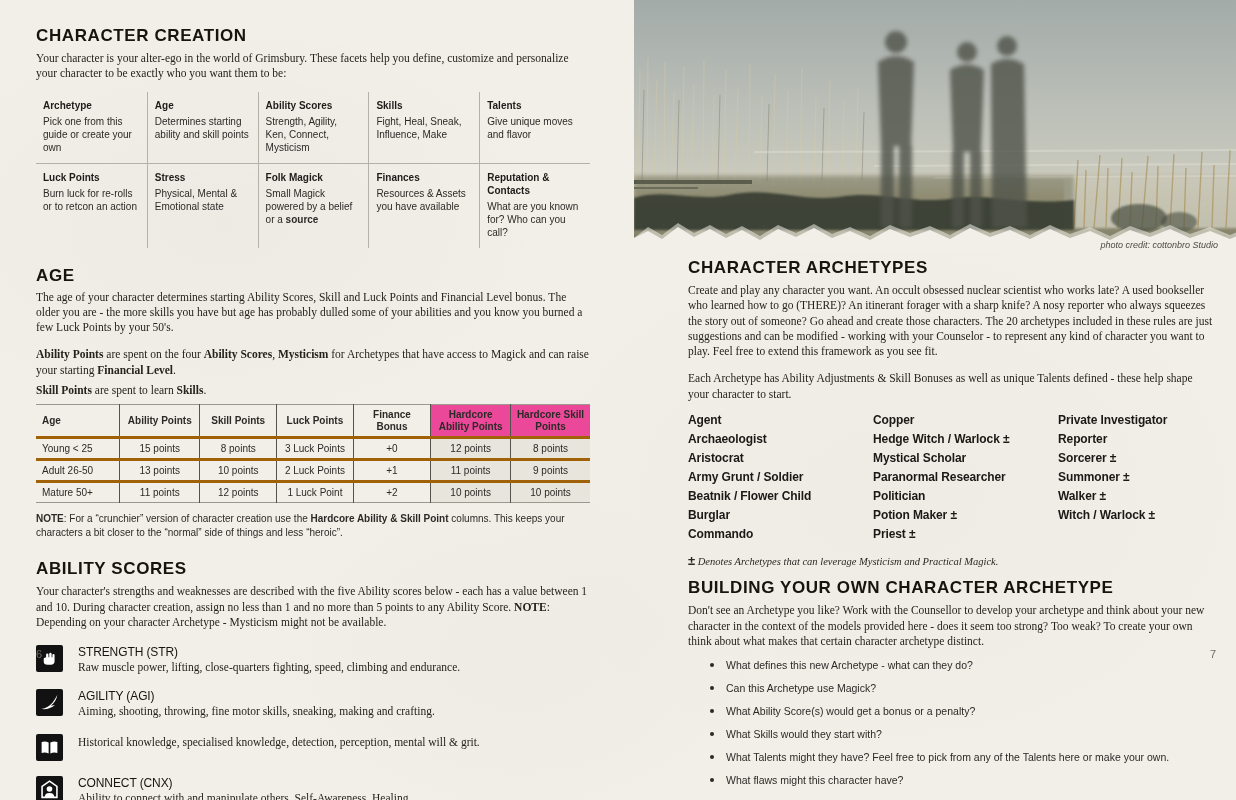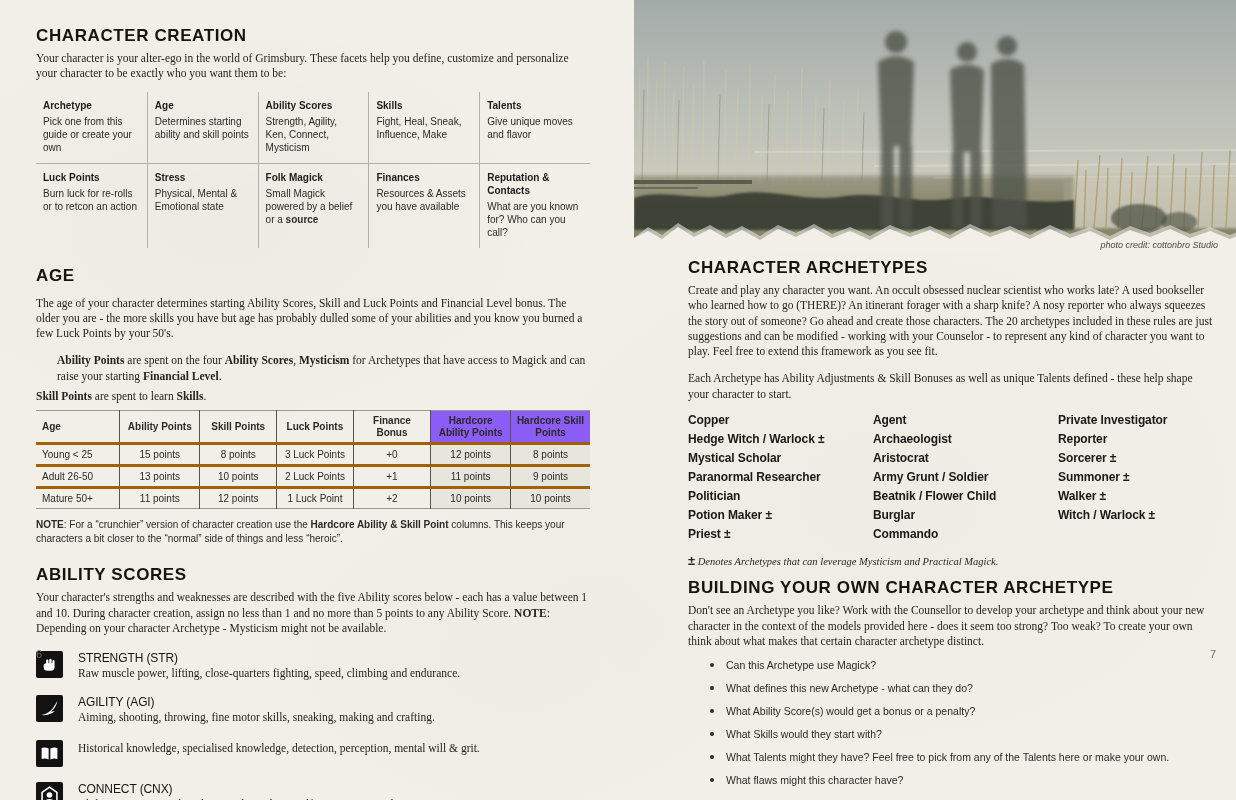--- a/index.html
+++ b/index.html
@@ -26,21 +26,21 @@
   .facet-cell.first{border-left:none;}
   .facet-cell.row2{border-top:1px solid #b3b1aa;}
   .facet-name{font-weight:700;margin-bottom:3px;color:#1e1c19;}
   
   table.age{border-collapse:collapse;margin-top:6px;font-family:"Liberation Sans", sans-serif;
     font-size:10px;color:#2c2a27;border-top:1px solid #9a988f;border-bottom:1px solid #9a988f;}
   table.age th, table.age td{border-left:1px solid #55534d;padding:4px 4px;text-align:center;}
   table.age th{font-weight:700;line-height:1.15;border-bottom:1px solid #55534d;}
   table.age td{border-top:3px solid #a16207;}
   table.age .c0{border-left:none;text-align:left;padding-left:6px;}
-  table.age th.hard{background:#8b5cf6;}
+  table.age th.hard{background:#ec4899;}
   table.age td.hard{background:#e7e5dc;}
   
   .ability-row{display:flex;align-items:flex-start;margin-top:15px;}
   .ab-icon{width:27px;height:27px;background:#121212;border-radius:2px;flex:0 0 27px;
     display:flex;align-items:center;justify-content:center;}
   .ab-icon svg{width:21px;height:21px;display:block;}
   .ab-text{margin-left:15px;}
   .ab-name{font-family:"Liberation Sans", sans-serif;font-weight:400;font-size:12px;
     letter-spacing:-.1px;color:#171411;}
   .ab-desc{font-size:11.5px;line-height:1.25;margin-top:1px;color:#26231f;}
@@ -109,22 +109,22 @@
       <div class="facet-name">Finances</div>
       <div class="facet-desc">Resources &amp; Assets you have available</div>
     </div>
     <div class="facet-cell row2">
       <div class="facet-name">Reputation &amp; Contacts</div>
       <div class="facet-desc">What are you known for? Who can you call?</div>
     </div>
   </div>
 
   <h1 class="display" style="margin-top:18px;">AGE</h1>
-  <p class="body" style="margin-top:10px;">The age of your character determines starting Ability Scores, Skill and Luck Points and Financial Level bonus. The older you are - the more skills you have but age has probably dulled some of your abilities and you know you burned a few Luck Points by your 50's.</p>
-  <p class="body" style="margin-top:12px;margin-left:21px;"><span class="b">Ability Points</span><span> are spent on the four </span><span class="b">Ability Scores</span><span>, </span><span class="b">Mysticism</span><span> for Archetypes that have access to Magick and can raise your starting </span><span class="b">Financial Level</span><span>.</span></p>
+  <p class="body" style="margin-top:4px;">The age of your character determines starting Ability Scores, Skill and Luck Points and Financial Level bonus. The older you are - the more skills you have but age has probably dulled some of your abilities and you know you burned a few Luck Points by your 50's.</p>
+  <p class="body" style="margin-top:12px;"><span class="b">Ability Points</span><span> are spent on the four </span><span class="b">Ability Scores</span><span>, </span><span class="b">Mysticism</span><span> for Archetypes that have access to Magick and can raise your starting </span><span class="b">Financial Level</span><span>.</span></p>
   <p class="body"><span class="b">Skill Points</span><span> are spent to learn </span><span class="b">Skills</span><span>.</span></p>
 
   <table class="age">
     <thead>
       <tr>
         <th class="c0" style="width:78px;">Age</th>
         <th style="width:76px;">Ability Points</th>
         <th style="width:72px;">Skill Points</th>
         <th style="width:72px;">Luck Points</th>
         <th style="width:72px;">Finance Bonus</th>
@@ -339,55 +339,55 @@
   </div>
   <div class="photo-credit">photo credit: cottonbro Studio</div>
 
   <div class="right-content">
     <h1 class="display h-arch">CHARACTER ARCHETYPES</h1>
     <p class="body">Create and play any character you want. An occult obsessed nuclear scientist who works late? A used bookseller who learned how to go (THERE)? An itinerant forager with a sharp knife? A nosy reporter who always squeezes the story out of someone? Go ahead and create those characters. The 20 archetypes included in these rules are just suggestions and can be modified - working with your Counselor - to represent any kind of character you want to play. Feel free to extend this framework as you see fit.</p>
     <p class="body" style="margin-top:12px;">Each Archetype has Ability Adjustments &amp; Skill Bonuses as well as unique Talents defined - these help shape your character to start.</p>
 
     <div class="arch-grid">
       <div>
+        <span class="arch-item">Agent</span>
+        <span class="arch-item">Archaeologist</span>
+        <span class="arch-item">Aristocrat</span>
+        <span class="arch-item">Army Grunt / Soldier</span>
+        <span class="arch-item">Beatnik / Flower Child</span>
+        <span class="arch-item">Burglar</span>
+        <span class="arch-item">Commando</span>
+      </div>
+      <div>
         <span class="arch-item">Copper</span>
         <span class="arch-item">Hedge Witch / Warlock ±</span>
         <span class="arch-item">Mystical Scholar</span>
         <span class="arch-item">Paranormal Researcher</span>
         <span class="arch-item">Politician</span>
         <span class="arch-item">Potion Maker ±</span>
         <span class="arch-item">Priest ±</span>
       </div>
       <div>
-        <span class="arch-item">Agent</span>
-        <span class="arch-item">Archaeologist</span>
-        <span class="arch-item">Aristocrat</span>
-        <span class="arch-item">Army Grunt / Soldier</span>
-        <span class="arch-item">Beatnik / Flower Child</span>
-        <span class="arch-item">Burglar</span>
-        <span class="arch-item">Commando</span>
-      </div>
-      <div>
         <span class="arch-item">Private Investigator</span>
         <span class="arch-item">Reporter</span>
         <span class="arch-item">Sorcerer ±</span>
         <span class="arch-item">Summoner ±</span>
         <span class="arch-item">Walker ±</span>
         <span class="arch-item">Witch / Warlock ±</span>
       </div>
     </div>
 
     <p class="pm-note"><span class="sym">±</span><span> Denotes Archetypes that can leverage Mysticism and Practical Magick.</span></p>
 
     <h1 class="display h-build">BUILDING YOUR OWN CHARACTER ARCHETYPE</h1>
     <p class="body">Don't see an Archetype you like? Work with the Counsellor to develop your archetype and think about your new character in the context of the models provided here - does it seem too strong? Too weak? To create your own think about what makes that certain character archetype distinct.</p>
 
     <ul class="qs">
+      <li>What defines this new Archetype - what can they do?</li>
       <li>Can this Archetype use Magick?</li>
-      <li>What defines this new Archetype - what can they do?</li>
       <li>What Ability Score(s) would get a bonus or a penalty?</li>
       <li>What Skills would they start with?</li>
       <li>What Talents might they have? Feel free to pick from any of the Talents here or make your own.</li>
       <li>What flaws might this character have?</li>
     </ul>
   </div>
 
   <span class="pagenum" style="right:36px;">7</span>
 </div>
 

